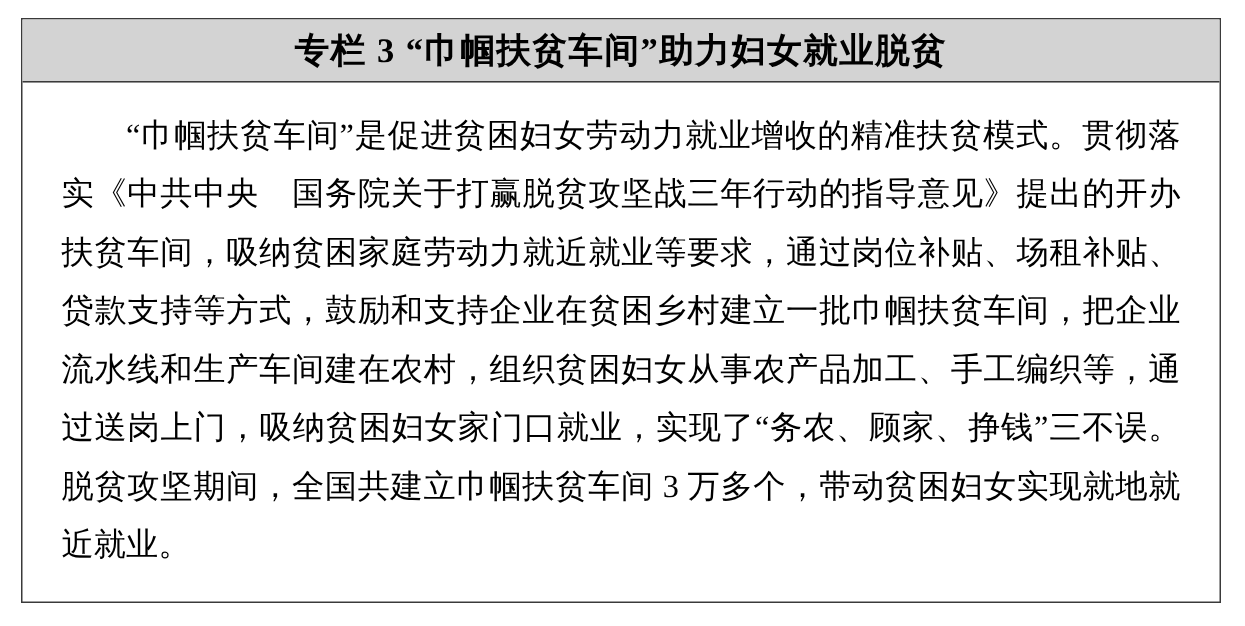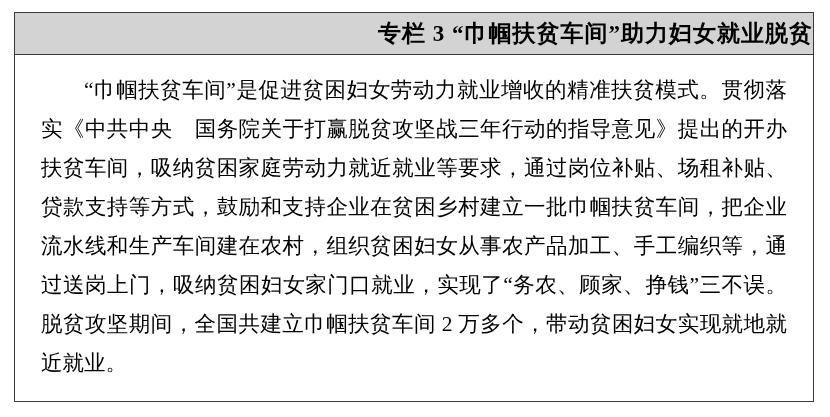--- a/index.html
+++ b/index.html
@@ -22,21 +22,21 @@
     border: 1px solid #3a3a3a;
     box-sizing: border-box;
     background: #ffffff;
   }
   .box-header {
     height: 42px;
     background: #d3d3d3;
     border-bottom: 1px solid #3a3a3a;
     display: flex;
     align-items: center;
-    justify-content: flex-end;
+    justify-content: center;
     box-sizing: border-box;
   }
   .box-title {
     font-size: 23px;
     font-weight: bold;
     letter-spacing: 1px;
     color: #000000;
     white-space: nowrap;
     font-family: "Liberation Serif", "DejaVu Serif", serif;
   }
@@ -56,15 +56,15 @@
   }
 </style>
 </head>
 <body>
 
 <div class="box">
   <div class="box-header">
     <div class="box-title">专栏 3   “巾帼扶贫车间”助力妇女就业脱贫</div>
   </div>
   <div class="box-body">
-    <p class="body-text">“巾帼扶贫车间”是促进贫困妇女劳动力就业增收的精准扶贫模式。贯彻落实《中共中央　国务院关于打赢脱贫攻坚战三年行动的指导意见》提出的开办扶贫车间，吸纳贫困家庭劳动力就近就业等要求，通过岗位补贴、场租补贴、贷款支持等方式，鼓励和支持企业在贫困乡村建立一批巾帼扶贫车间，把企业流水线和生产车间建在农村，组织贫困妇女从事农产品加工、手工编织等，通过送岗上门，吸纳贫困妇女家门口就业，实现了“务农、顾家、挣钱”三不误。脱贫攻坚期间，全国共建立巾帼扶贫车间 2 万多个，带动贫困妇女实现就地就近就业。</p>
+    <p class="body-text">“巾帼扶贫车间”是促进贫困妇女劳动力就业增收的精准扶贫模式。贯彻落实《中共中央　国务院关于打赢脱贫攻坚战三年行动的指导意见》提出的开办扶贫车间，吸纳贫困家庭劳动力就近就业等要求，通过岗位补贴、场租补贴、贷款支持等方式，鼓励和支持企业在贫困乡村建立一批巾帼扶贫车间，把企业流水线和生产车间建在农村，组织贫困妇女从事农产品加工、手工编织等，通过送岗上门，吸纳贫困妇女家门口就业，实现了“务农、顾家、挣钱”三不误。脱贫攻坚期间，全国共建立巾帼扶贫车间 3 万多个，带动贫困妇女实现就地就近就业。</p>
   </div>
 </div>
 
 </body></html>

